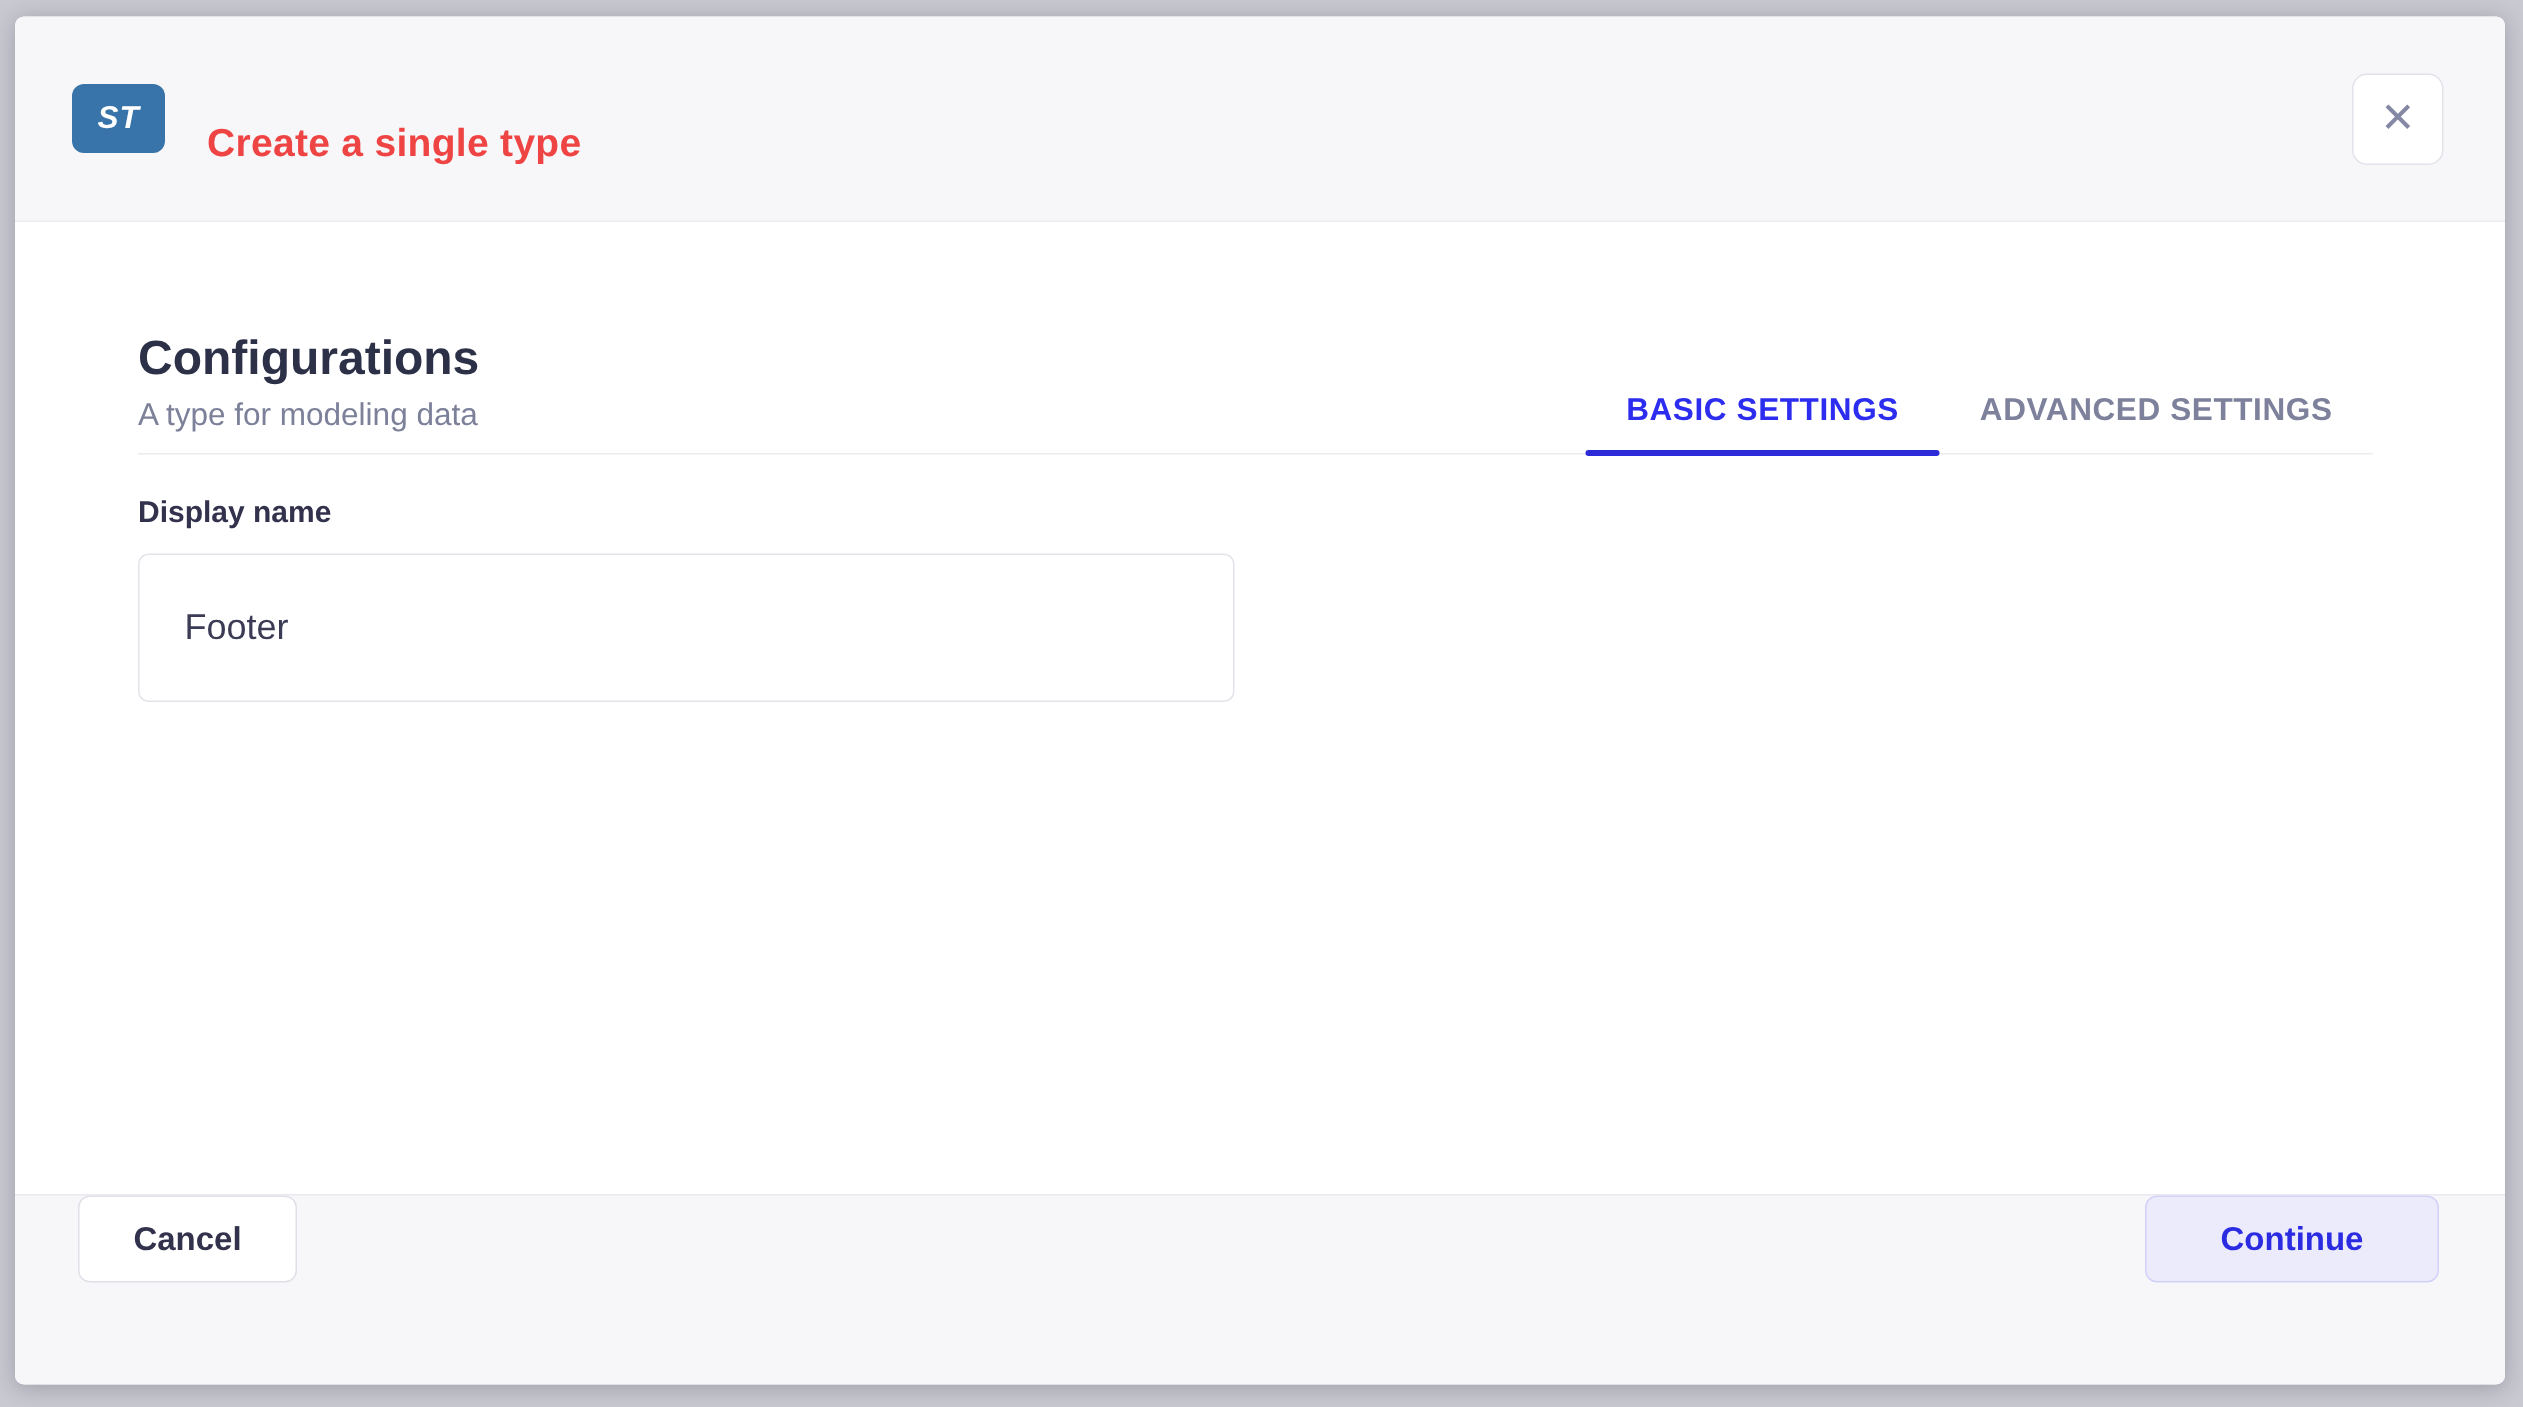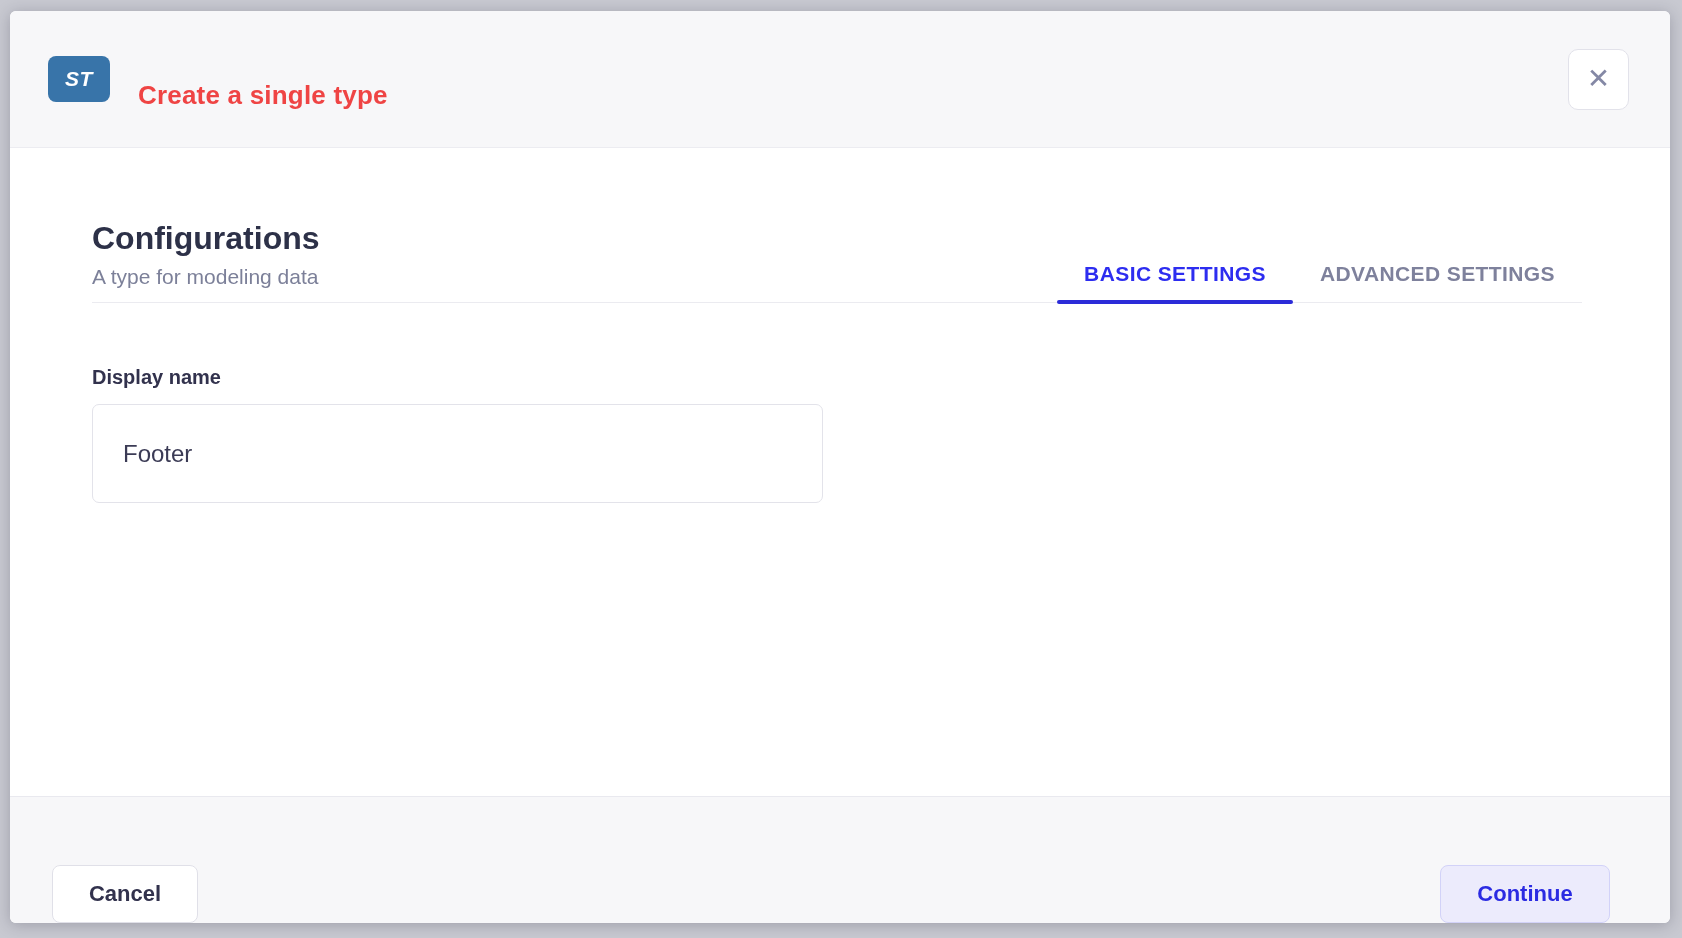--- a/index.html
+++ b/index.html
@@ -113,21 +113,21 @@
   .tab.active::after {
     content: "";
     position: absolute;
     left: 0; right: 0; bottom: -2px;
     height: 4px;
     background: #2b2bd8;
     border-radius: 2px;
   }
   
   .form-grid {
-    margin-top: 63px;
+    margin-top: 28px;
     display: grid;
     grid-template-columns: 731px 726px;
     column-gap: 33px;
   }
   .field-label {
     display: block;
     font-size: 20px;
     font-weight: 700;
     color: #32324d;
     margin-bottom: 15px;
@@ -152,43 +152,43 @@
     max-width: 660px;
   }
   .field-group.plural { margin-top: 48px; }
   
   .modal-footer {
     flex: 0 0 127px;
     height: 127px;
     background: #f7f7f9;
     border-top: 1px solid #e9e9ef;
     display: flex;
-    align-items: flex-end;
+    align-items: flex-start;
     justify-content: space-between;
-    padding: 0 60px 0 42px;
+    padding: 0 44px 0 42px;
   }
   .btn {
     height: 58px;
     border-radius: 8px;
     font-family: "Liberation Sans", sans-serif;
     font-size: 22px;
     font-weight: 700;
     cursor: pointer;
     display: flex;
     align-items: center;
     justify-content: center;
   }
   .btn-cancel {
     width: 146px;
     background: #ffffff;
     border: 1px solid #e0e0e8;
     color: #32324d;
   }
   .btn-continue {
-    width: 170px;
+    width: 196px;
     background: #ecebfc;
     border: 1px solid #d2d2f8;
     color: #2b2be2;
   }
 </style>
 </head>
 <body>
 
 <div class="backdrop"></div>
 

